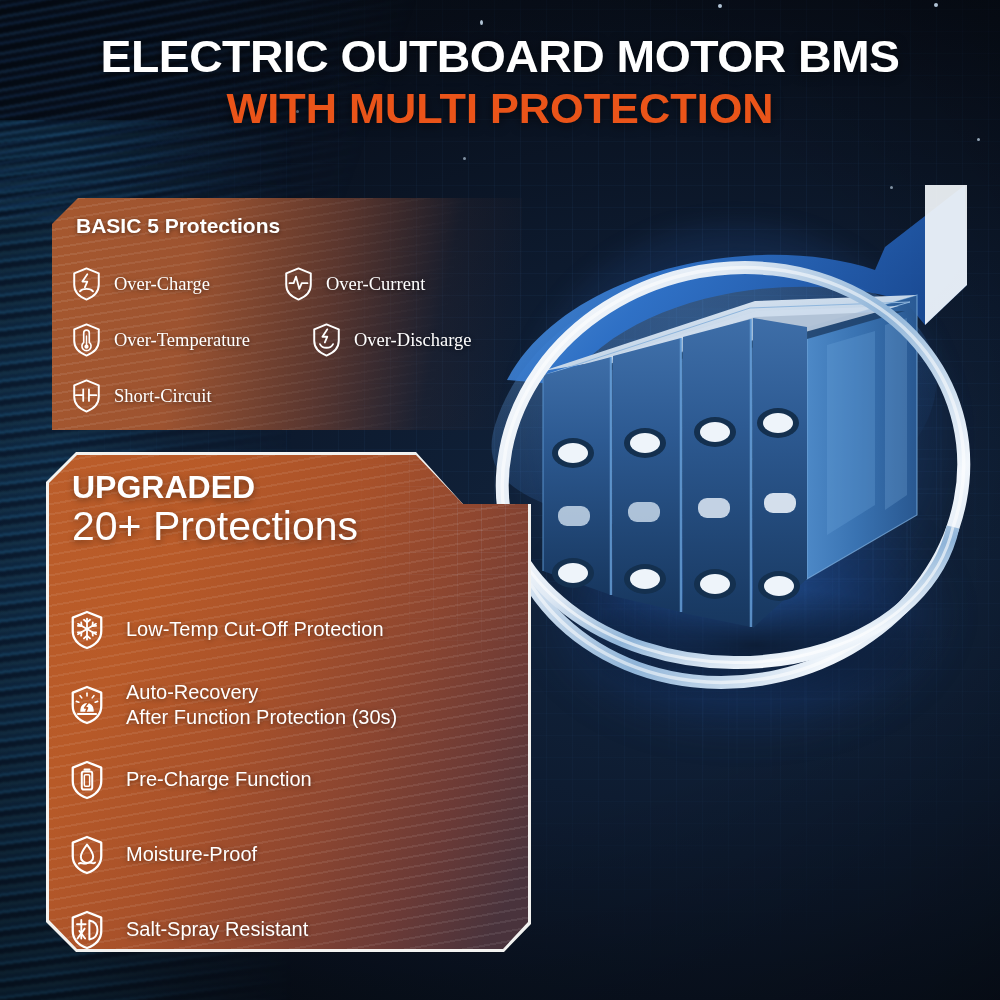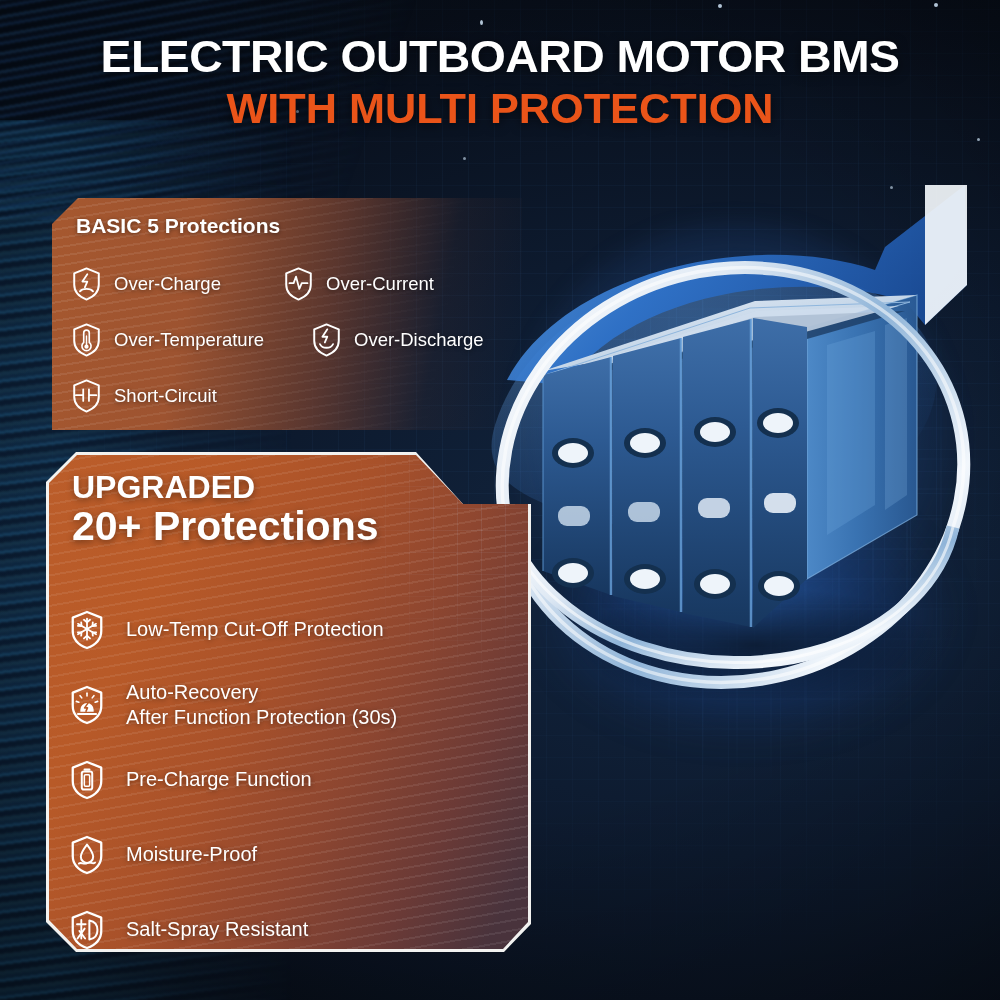--- a/index.html
+++ b/index.html
@@ -128,20 +128,21 @@
   .basic-grid { position:absolute; left:18px; top:58px; width:452px; }
   .brow { display:flex; align-items:center; height:56px; }
   .bcell { display:flex; align-items:center; gap:11px; }
   .bcell.c1 { width:212px; }
   .bcell.c2 { width:240px; }
   .ic { width:33px; height:36px; flex:0 0 auto; }
   .ic svg { width:100%; height:100%; display:block; }
   .blabel {
     font-size:18.5px; color:#fff; white-space:nowrap;
     text-shadow:0 1px 4px rgba(0,0,0,.5);
+    font-family:Liberation Serif, serif;
   }
 
   
   .panel-up {
     position:absolute; left:46px; top:452px; width:485px; height:500px; z-index:15;
   }
   .up-border, .up-fill {
     position:absolute; inset:0;
     clip-path:polygon(
       30px 0,
@@ -181,21 +182,21 @@
     -webkit-mask-image:radial-gradient(70% 80% at 80% 20%, #000, transparent 75%);
             mask-image:radial-gradient(70% 80% at 80% 20%, #000, transparent 75%);
   }
 
   .up-head { position:absolute; left:26px; top:20px; z-index:3; }
   .up-h1 {
     font-size:32px; font-weight:bold; color:#fff; line-height:.98;
     letter-spacing:0px; text-shadow:0 2px 7px rgba(0,0,0,.4);
   }
   .up-h2 {
-    font-size:41px; font-weight:bold; color:#fff; line-height:1.06;
+    font-size:41px; font-weight:normal; color:#fff; line-height:1.06;
     margin-top:2px; text-shadow:0 2px 7px rgba(0,0,0,.4);
   }
   .up-list { position:absolute; left:22px; top:140px; width:460px; z-index:3; }
   .urow { display:flex; align-items:center; gap:20px; height:75px; }
   .urow .ic { width:38px; height:42px; }
   .ulabel { font-size:20px; color:#fff; line-height:1.22; text-shadow:0 1px 5px rgba(0,0,0,.45); }
   .ulabel .l2 { display:block; }
 </style>
 </head>
 <body>

